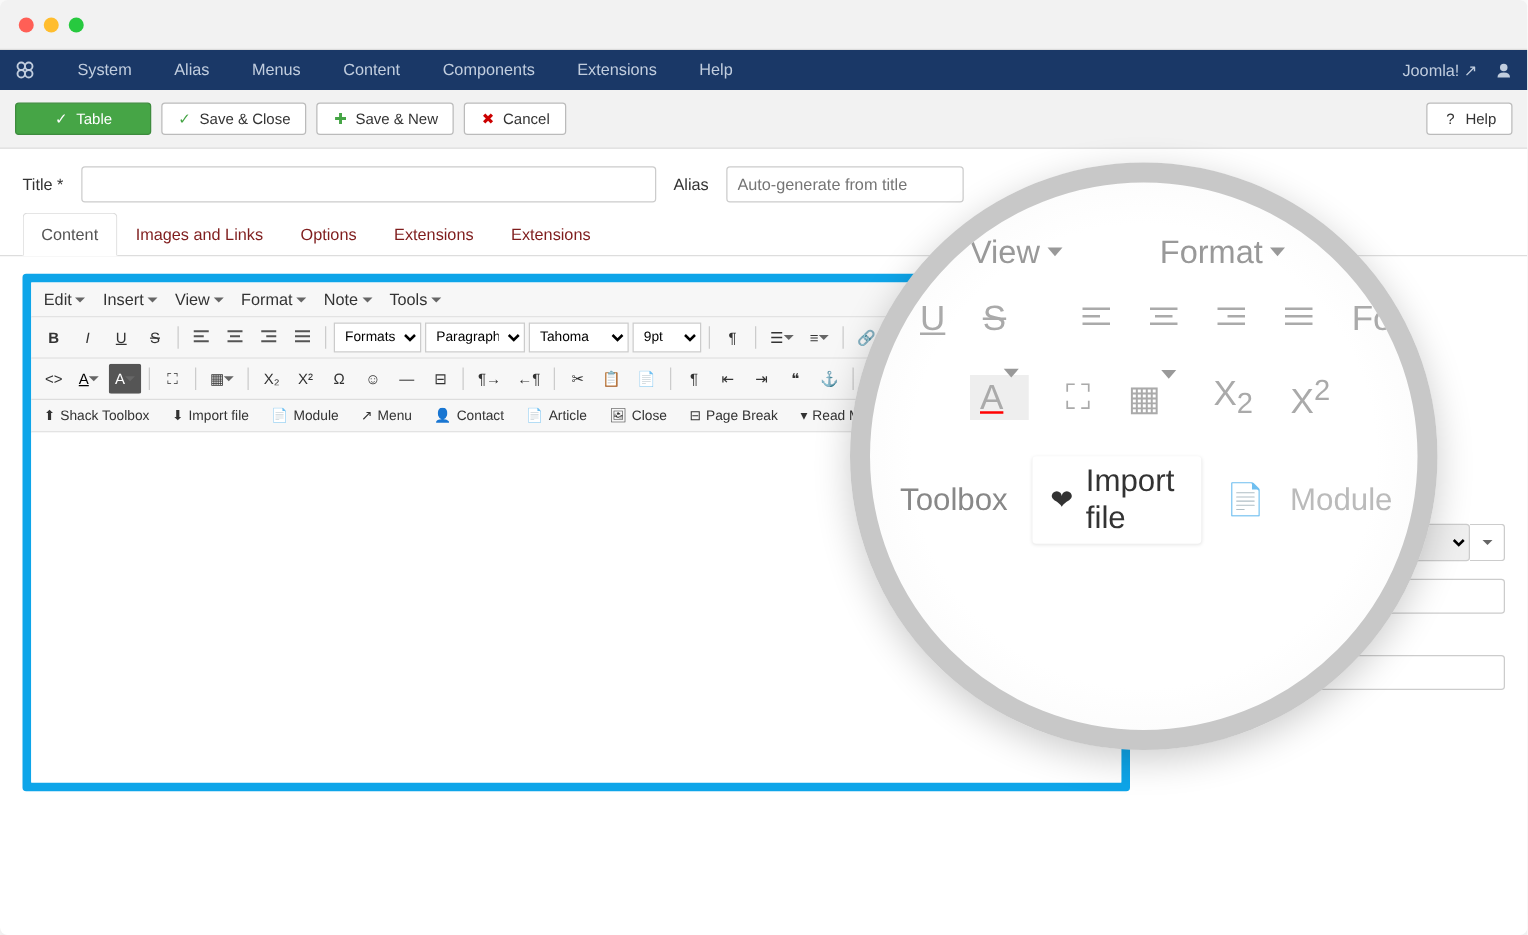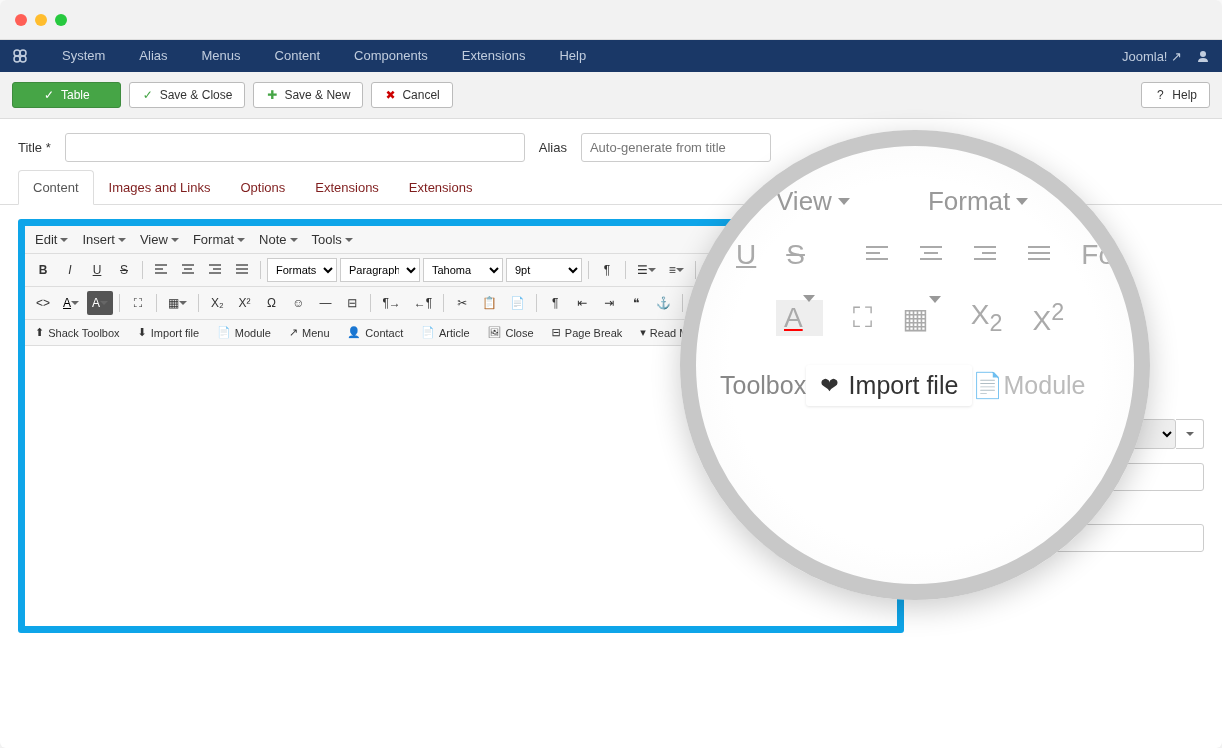--- a/index.html
+++ b/index.html
@@ -61,21 +61,21 @@
 .side-field input, .side-field select { width: 100%; padding: 6px; border: 1px solid #ccc; border-radius: 3px; font-size: 12px; }
 .side-select { display: flex; }
 .side-select select { flex: 1; }
 .side-select .dd { width: 28px; border: 1px solid #ccc; border-left: none; display: flex; align-items: center; justify-content: center; border-radius: 0 3px 3px 0; }
 
 .magnifier { position: absolute; width: 470px; height: 470px; border-radius: 50%; border: 16px solid #c8c8c8; background: radial-gradient(circle, #fff 60%, #f5f5f5 100%); top: 130px; left: 680px; box-shadow: 0 8px 30px rgba(0,0,0,0.2); overflow: hidden; }
 .mag-content { position: absolute; top: 40px; left: 0; right: 0; padding: 0 20px; }
 .mag-row { display: flex; gap: 24px; align-items: center; margin-bottom: 22px; color: #999; font-size: 26px; }
 .mag-row .mag-item { display: flex; align-items: center; gap: 6px; }
 .mag-row2 { display: flex; gap: 30px; align-items: center; margin-bottom: 28px; color: #aaa; font-size: 28px; padding-left: 20px; }
-.mag-row3 { display: flex; align-items: center; font-size: 25px; color: #888; padding-left: 4px; }
+.mag-row3 { display: flex; gap: 20px; align-items: center; font-size: 25px; color: #888; padding-left: 4px; }
 .mag-highlight { background: #fff; padding: 6px 14px; border-radius: 3px; color: #333; display: flex; align-items: center; gap: 10px; box-shadow: 0 1px 3px rgba(0,0,0,0.1); }
 .mag-caret { width: 0; height: 0; border-left: 6px solid transparent; border-right: 6px solid transparent; border-top: 7px solid #999; }
 
 svg { display: block; }
 </style>
 </head>
 <body>
 
 <div class="window">
 
@@ -215,21 +215,21 @@
           </span>
         <span class="tb-btn">
             <svg width="14" height="14">
               <path d="M1 2h12M1 6h12M1 10h12" stroke="#555" stroke-width="1.5"></path>
             </svg>
           </span>
         <span class="tb-sep"></span>
         <select class="tb-select" style="width:70px"><option>Formats</option></select>
         <select class="tb-select" style="width:80px"><option>Paragraph</option></select>
         <select class="tb-select" style="width:80px"><option>Tahoma</option></select>
-        <select class="tb-select" style="width:76px"><option>9pt</option></select>
+        <select class="tb-select" style="width:55px"><option>9pt</option></select>
         <span class="tb-sep"></span>
         <span class="tb-btn">¶</span>
         <span class="tb-sep"></span>
         <span class="tb-btn">☰<span class="caret"></span></span>
         <span class="tb-btn">≡<span class="caret"></span></span>
         <span class="tb-sep"></span>
         <span class="tb-btn">🔗</span>
         <span class="tb-btn">🖼</span>
       </div>
 

